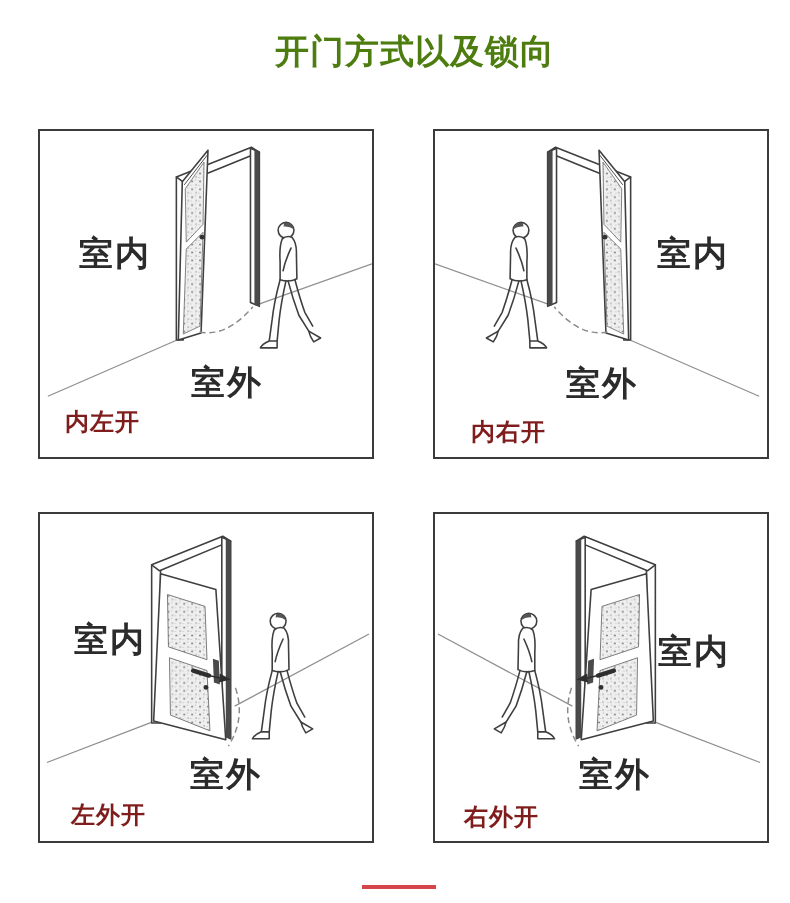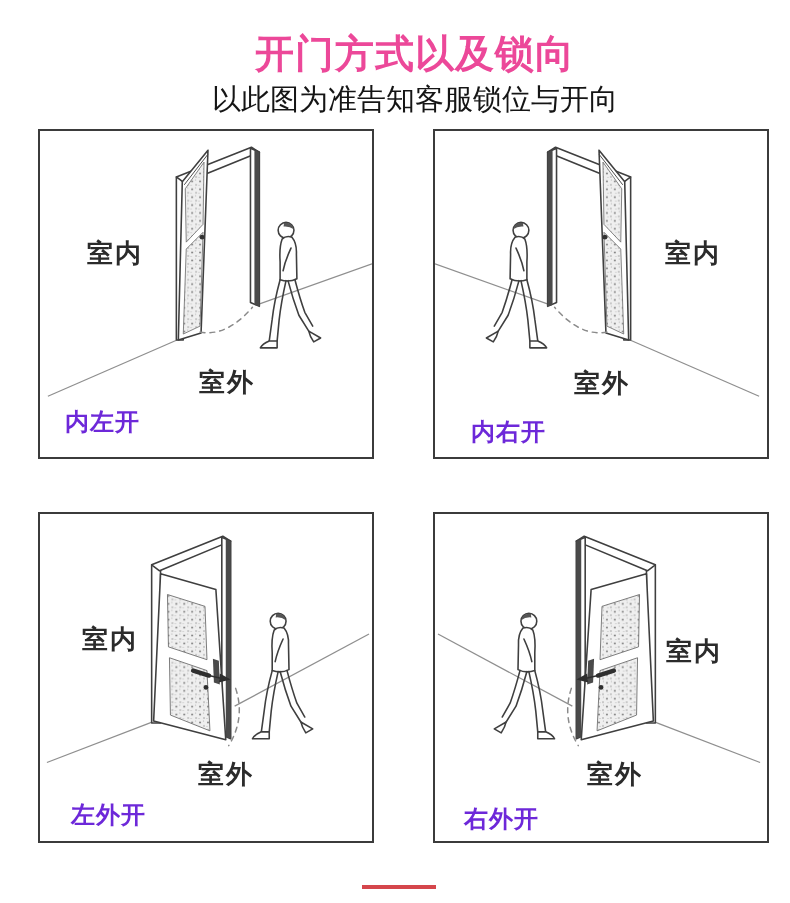--- a/index.html
+++ b/index.html
@@ -4,44 +4,44 @@
 <style>
   html,body{margin:0;padding:0;background:#ffffff;}
   body{
     width:790px;height:903px;position:relative;overflow:hidden;
     font-family:"DejaVu Sans","Liberation Sans",sans-serif;
     -webkit-font-smoothing:antialiased;
   }
   .page{position:absolute;inset:0;background:#fff;}
   .title{
     position:absolute;left:40px;top:31px;width:750px;text-align:center;
-    font-size:39px;font-weight:bold;color:#ec4899;letter-spacing:1px;line-height:1.2;
+    font-size:34px;font-weight:bold;color:#4d7c0f;letter-spacing:1px;line-height:1.2;
     white-space:nowrap;
   }
   .subtitle{
     position:absolute;left:40px;top:84px;width:750px;text-align:center;
     font-size:29px;font-weight:500;color:#151515;letter-spacing:0;line-height:1.1;
     white-space:nowrap;
   }
   .panel{
     position:absolute;width:336px;height:330px;background:#fff;
     border:2px solid #3b3b3b;box-sizing:border-box;
   }
   #panel-1{left:38px;top:129px;}
   #panel-2{left:433px;top:129px;}
   #panel-3{left:38px;top:512px;height:331px;}
   #panel-4{left:433px;top:512px;height:331px;}
   .panel svg.scene{position:absolute;left:0;top:0;width:332px;height:327px;}
   .room-lbl{
     position:absolute;transform:translate(-50%,-50%);
-    font-size:26px;font-weight:600;color:#2b2b2b;letter-spacing:2px;
+    font-size:34px;font-weight:600;color:#2b2b2b;letter-spacing:2px;
     white-space:nowrap;line-height:1;
   }
   .dir-lbl{
-    position:absolute;font-size:24px;font-weight:600;color:#6d28d9;
+    position:absolute;font-size:24px;font-weight:600;color:#7f1d1d;
     letter-spacing:1px;white-space:nowrap;line-height:1;
   }
   .redbar{position:absolute;left:362px;top:885px;width:74px;height:4px;background:#d5464c;}
   .defs-holder{position:absolute;width:0;height:0;overflow:hidden;}
   
   .floor{stroke:#8f8f8f;stroke-width:1.3;fill:none;}
   .frame{fill:#ffffff;stroke:#3f3f3f;stroke-width:1.6;stroke-linejoin:round;}
   .thin{stroke:#4a4a4a;stroke-width:1;fill:none;}
   .darkfill{fill:#4a4a4a;stroke:none;}
   .dash{stroke:#8a8a8a;stroke-width:1.5;fill:none;stroke-dasharray:5 5;stroke-linecap:round;}
@@ -106,21 +106,20 @@
       <circle cx="168" cy="175" r="2.4" fill="#2e2e2e"></circle>
       <path class="dash" d="M198,176 Q208,206 191,234"></path>
       <use href="#person-fig" transform="translate(238,98)"></use>
     </g>
   </defs>
 </svg>
 
 <div class="page">
 
   <div class="title">开门方式以及锁向</div>
-  <div class="subtitle">以此图为准告知客服锁位与开向</div>
 
   <div class="panel" id="panel-1">
     <svg class="scene" viewBox="0 0 336 330">
       <use href="#scene-inward"></use>
     </svg>
     <span class="room-lbl" style="left:75px;top:122px;">室内</span>
     <span class="room-lbl" style="left:187px;top:251px;">室外</span>
     <span class="dir-lbl" style="left:25px;top:279px;">内左开</span>
   </div>
 
@@ -141,17 +140,17 @@
     <span class="room-lbl" style="left:186px;top:260px;">室外</span>
     <span class="dir-lbl" style="left:31px;top:291px;font-family:Liberation Mono, monospace;">左外开</span>
   </div>
 
   <div class="panel" id="panel-4">
     <svg class="scene" viewBox="0 0 336 330">
       <use href="#scene-outward" transform="translate(336 0) scale(-1 1)"></use>
     </svg>
     <span class="room-lbl" style="left:259px;top:137px;">室内</span>
     <span class="room-lbl" style="left:180px;top:260px;">室外</span>
-    <span class="dir-lbl" style="left:29px;top:293px;">右外开</span>
+    <span class="dir-lbl" style="left:29px;top:293px;font-family:Liberation Mono, monospace;">右外开</span>
   </div>
 
   <div class="redbar"></div>
 </div>
 
 </body></html>

